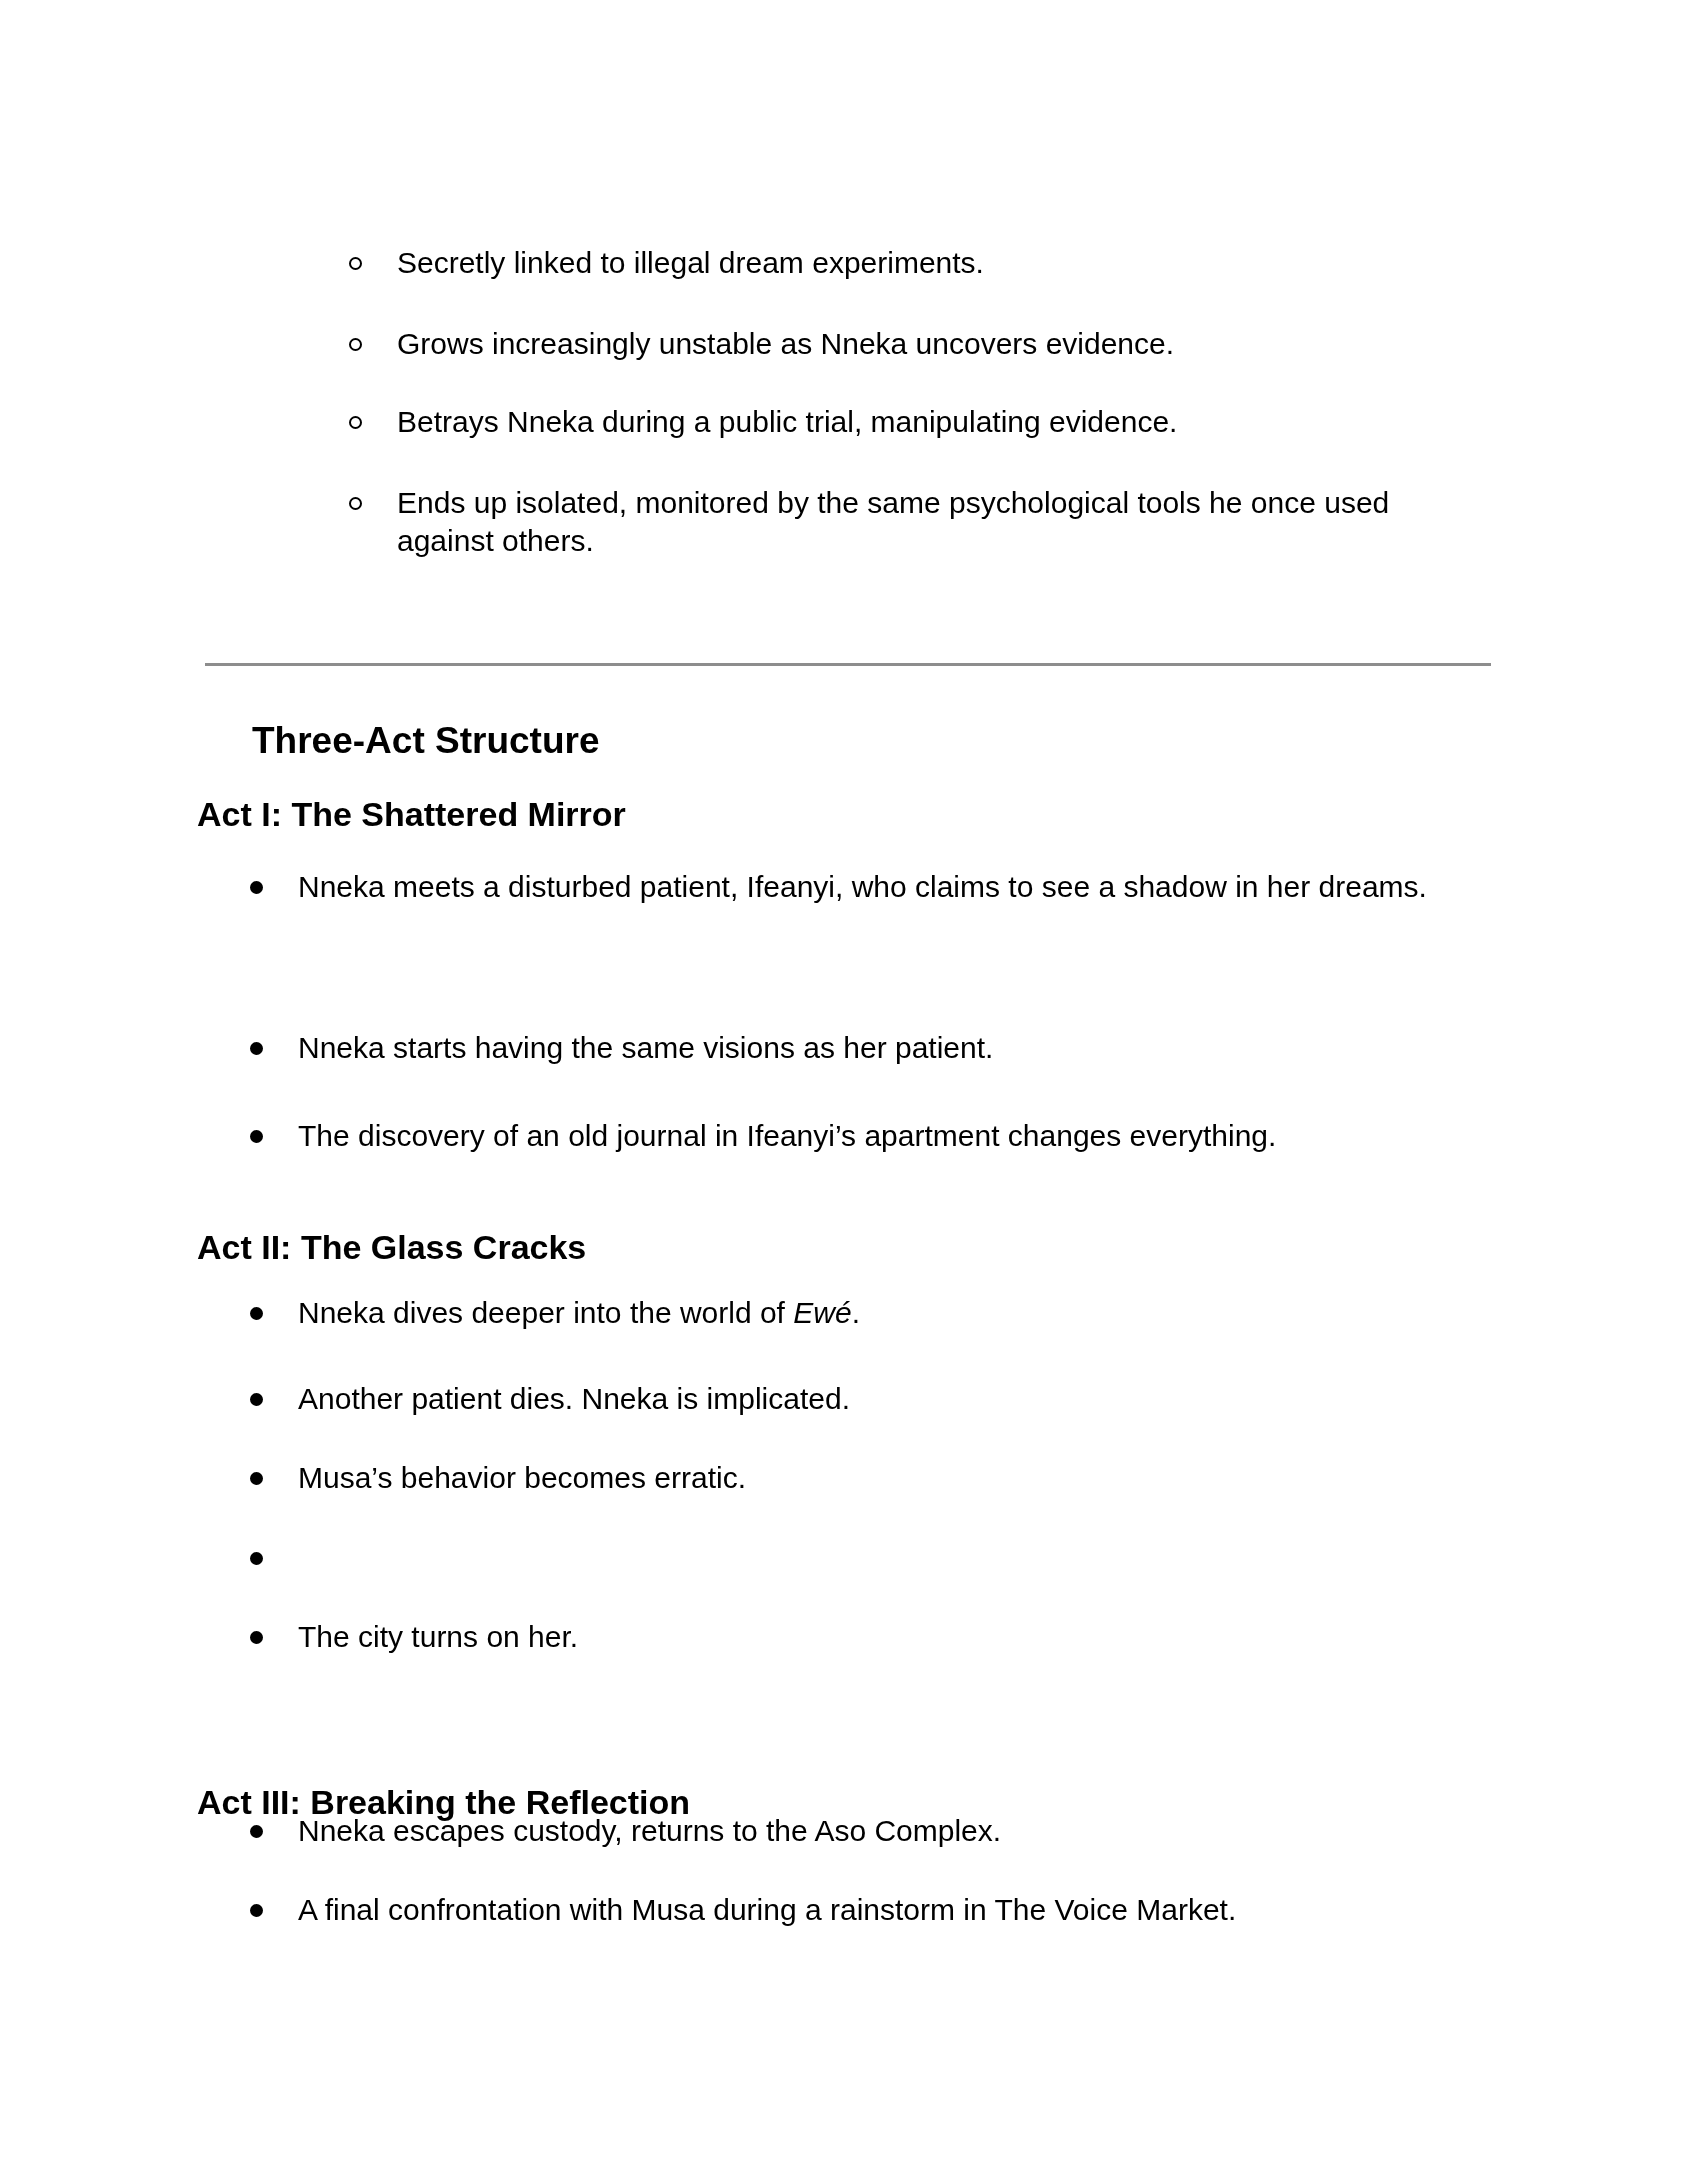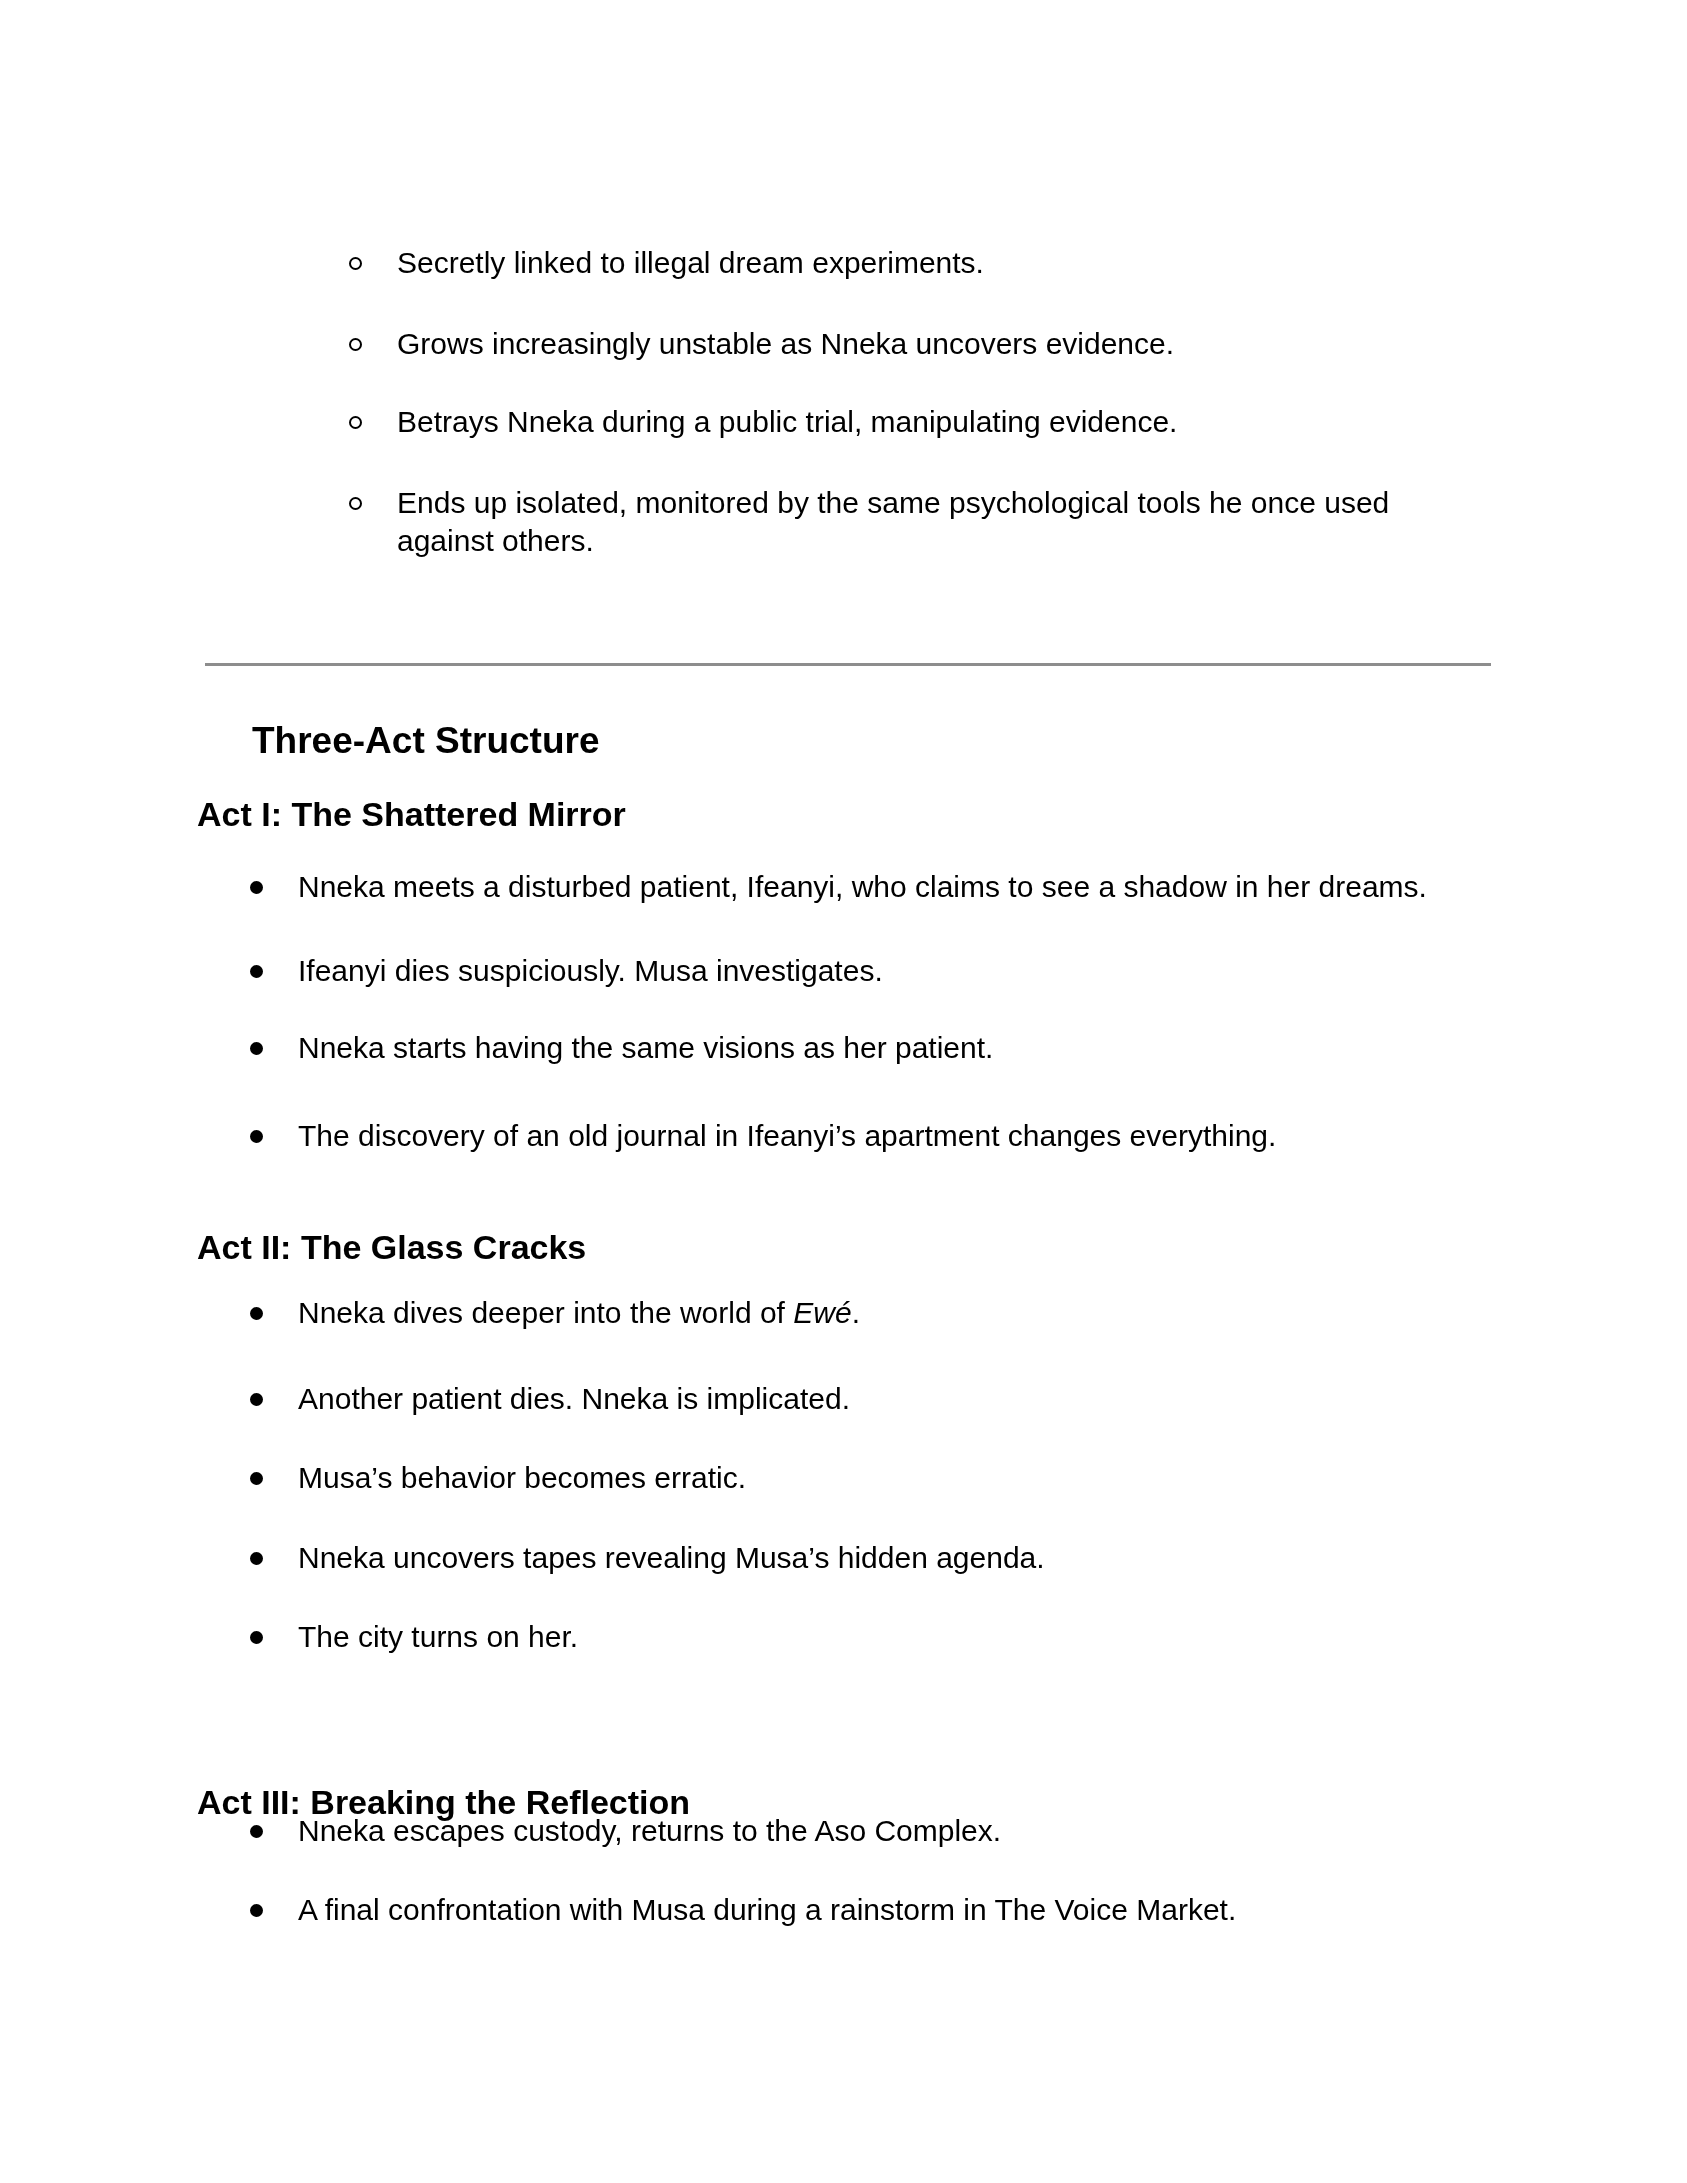--- a/index.html
+++ b/index.html
@@ -92,24 +92,20 @@
 
   <div class="divider" style="background: rgb(141, 141, 141);"></div>
 
   <div class="heading2" style="top:669px">Three-Act Structure</div>
 
   <div class="heading3" style="top:746px">Act I: The Shattered Mirror</div>
   <div class="li level1" style="top:820px">
     <span class="bullet solid"></span>
     <span>Nneka meets a disturbed patient, Ifeanyi, who claims to see a shadow in her dreams.</span>
   </div>
-  <div class="li level1" style="top:904px">
-    <span class="bullet solid"></span>
-    <span>Ifeanyi dies suspiciously. Musa investigates.</span>
-  </div>
   <div class="li level1" style="top:981px">
     <span class="bullet solid"></span>
     <span>Nneka starts having the same visions as her patient.</span>
   </div>
   <div class="li level1" style="top:1069px">
     <span class="bullet solid"></span>
     <span>The discovery of an old journal in Ifeanyi’s apartment changes everything.</span>
   </div>
 
   <div class="heading3" style="top:1179px">Act II: The Glass Cracks</div>
@@ -120,21 +116,20 @@
   <div class="li level1" style="top:1332px">
     <span class="bullet solid"></span>
     <span>Another patient dies. Nneka is implicated.</span>
   </div>
   <div class="li level1" style="top:1411px">
     <span class="bullet solid"></span>
     <span>Musa’s behavior becomes erratic.</span>
   </div>
   <div class="li level1" style="top:1491px">
     <span class="bullet solid"></span>
-    <span>Nneka uncovers tapes revealing Musa’s hidden agenda.</span>
   </div>
   <div class="li level1" style="top:1570px">
     <span class="bullet solid"></span>
     <span>The city turns on her.</span>
   </div>
 
   <div class="heading3" style="top:1734px">Act III: Breaking the Reflection</div>
   <div class="li level1" style="top:1764px">
     <span class="bullet solid"></span>
     <span>Nneka escapes custody, returns to the Aso Complex.</span>

